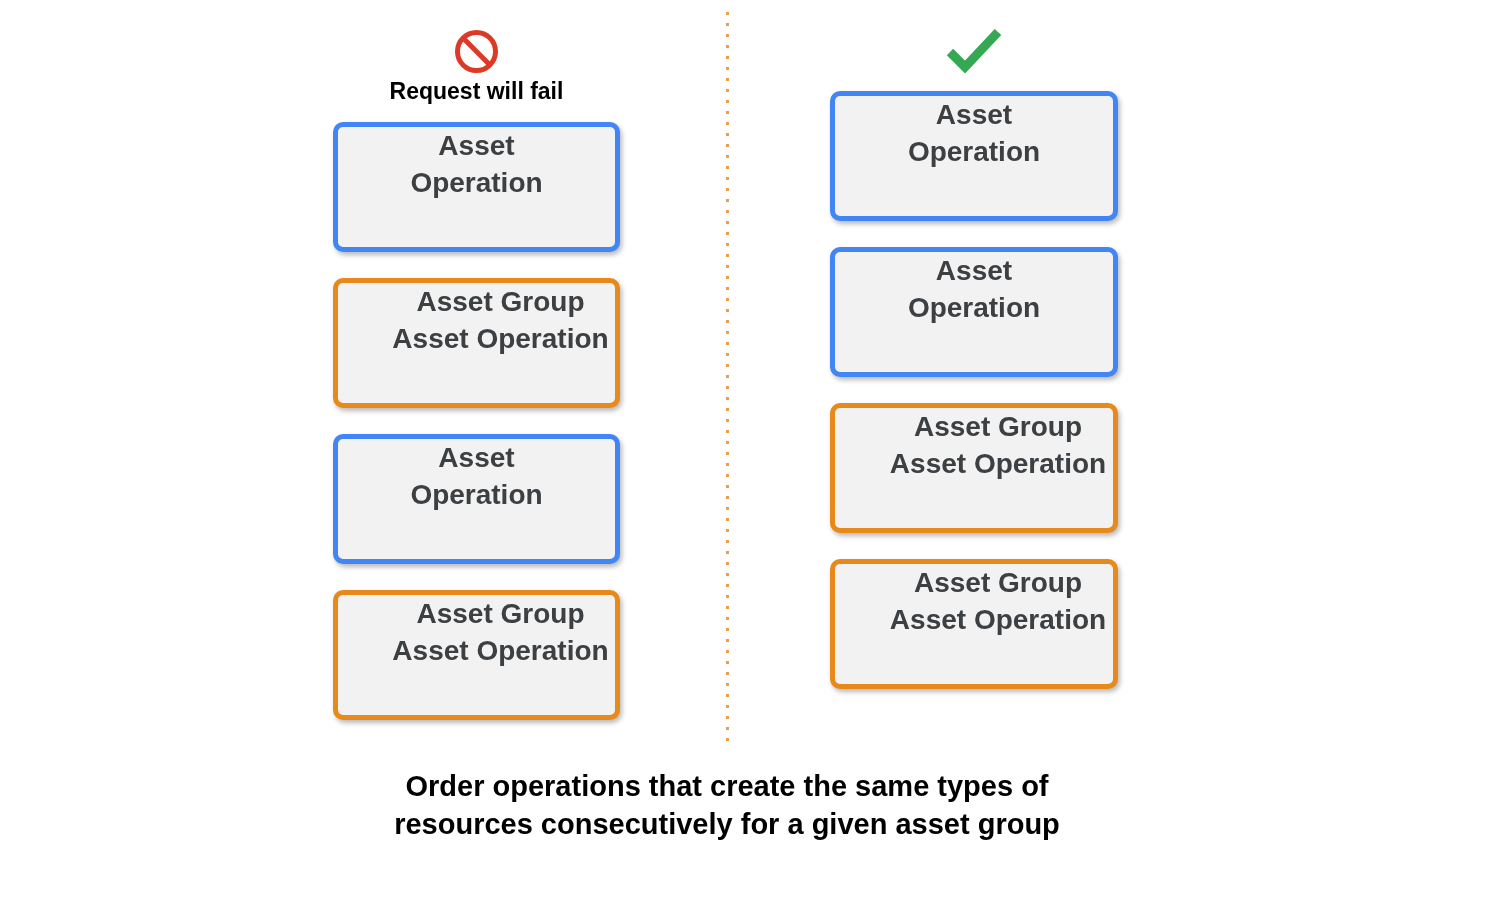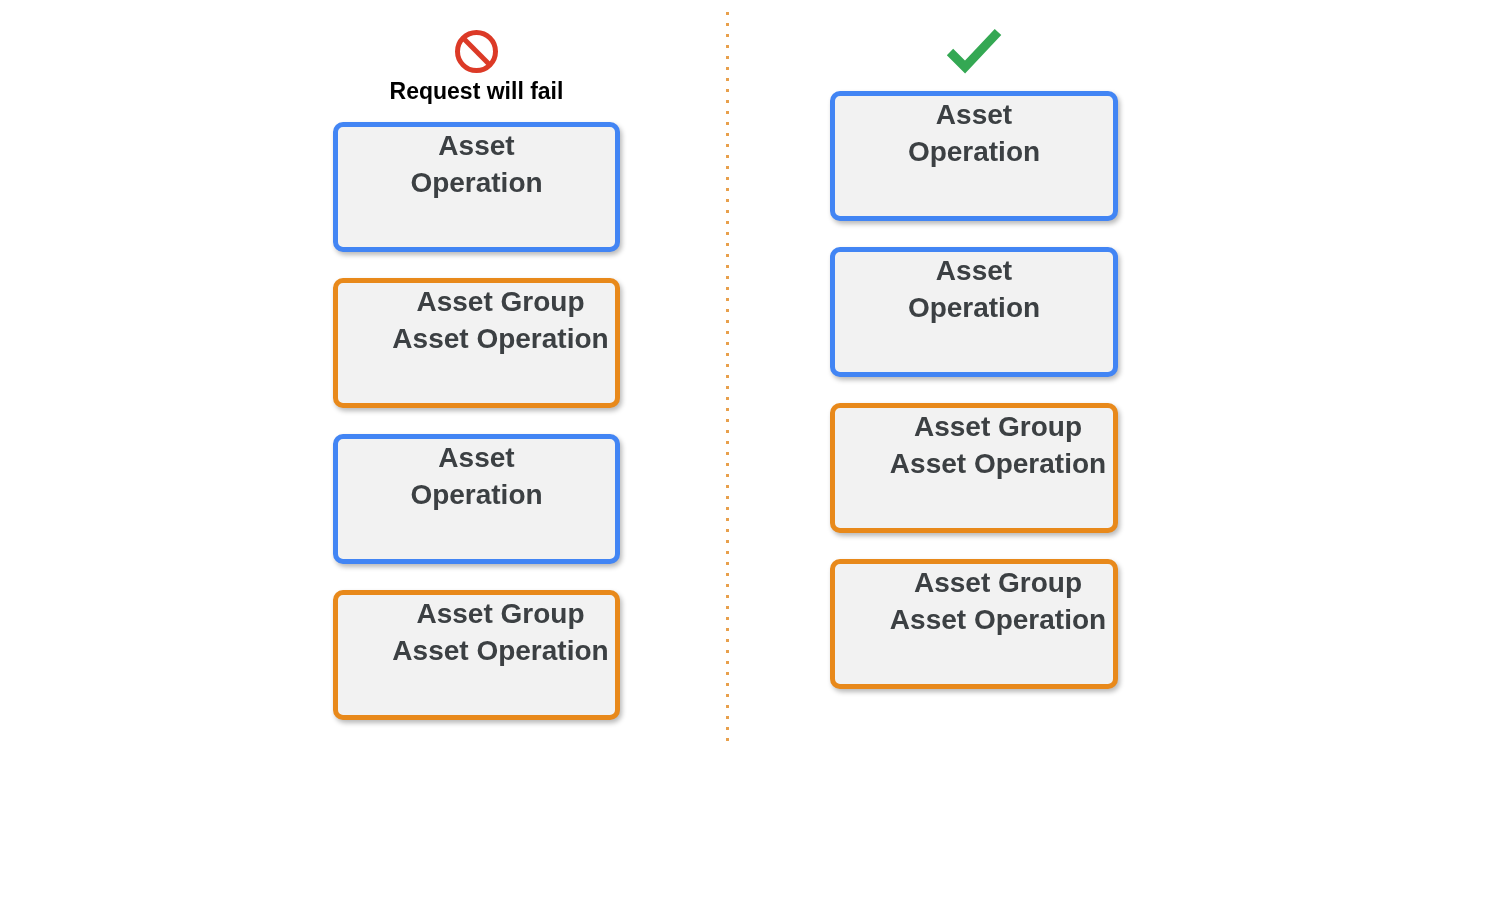--- a/index.html
+++ b/index.html
@@ -146,14 +146,18 @@
     <div class="box accent-orange">
       <span class="box-line">Asset Group</span>
       <span class="box-line">Asset Operation</span>
     </div>
     <div class="box accent-orange">
       <span class="box-line">Asset Group</span>
       <span class="box-line">Asset Operation</span>
     </div>
   </div>
 
+  <div class="caption">
+    <span class="caption-line">Order operations that create the same types of</span>
+    <span class="caption-line">resources consecutively for a given asset group</span>
+  </div>
 
 </div>
 
 </body></html>

